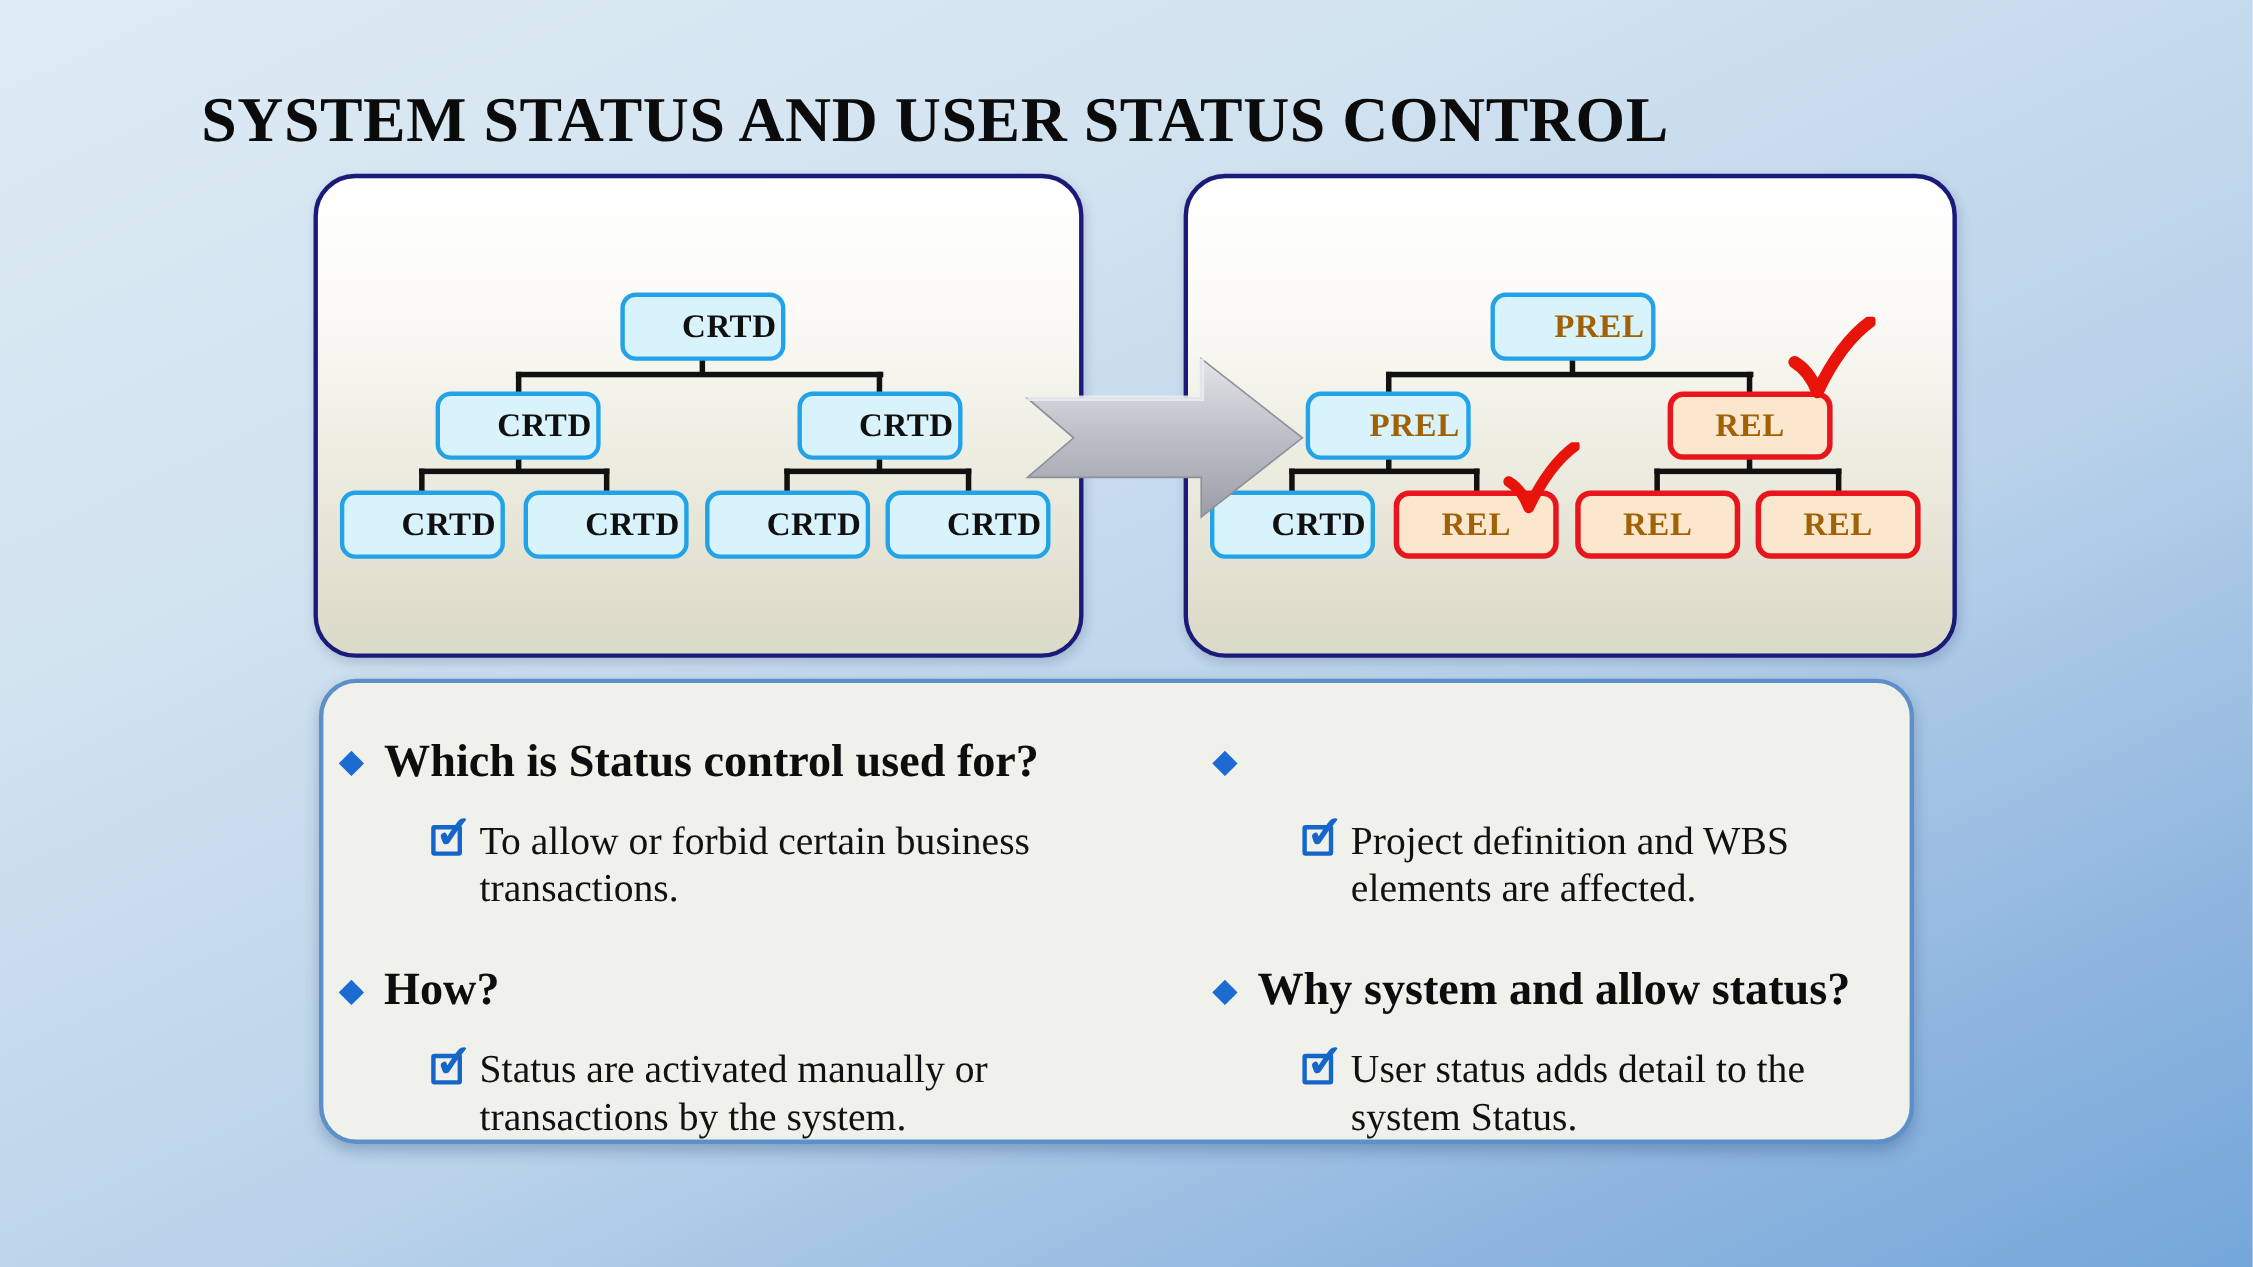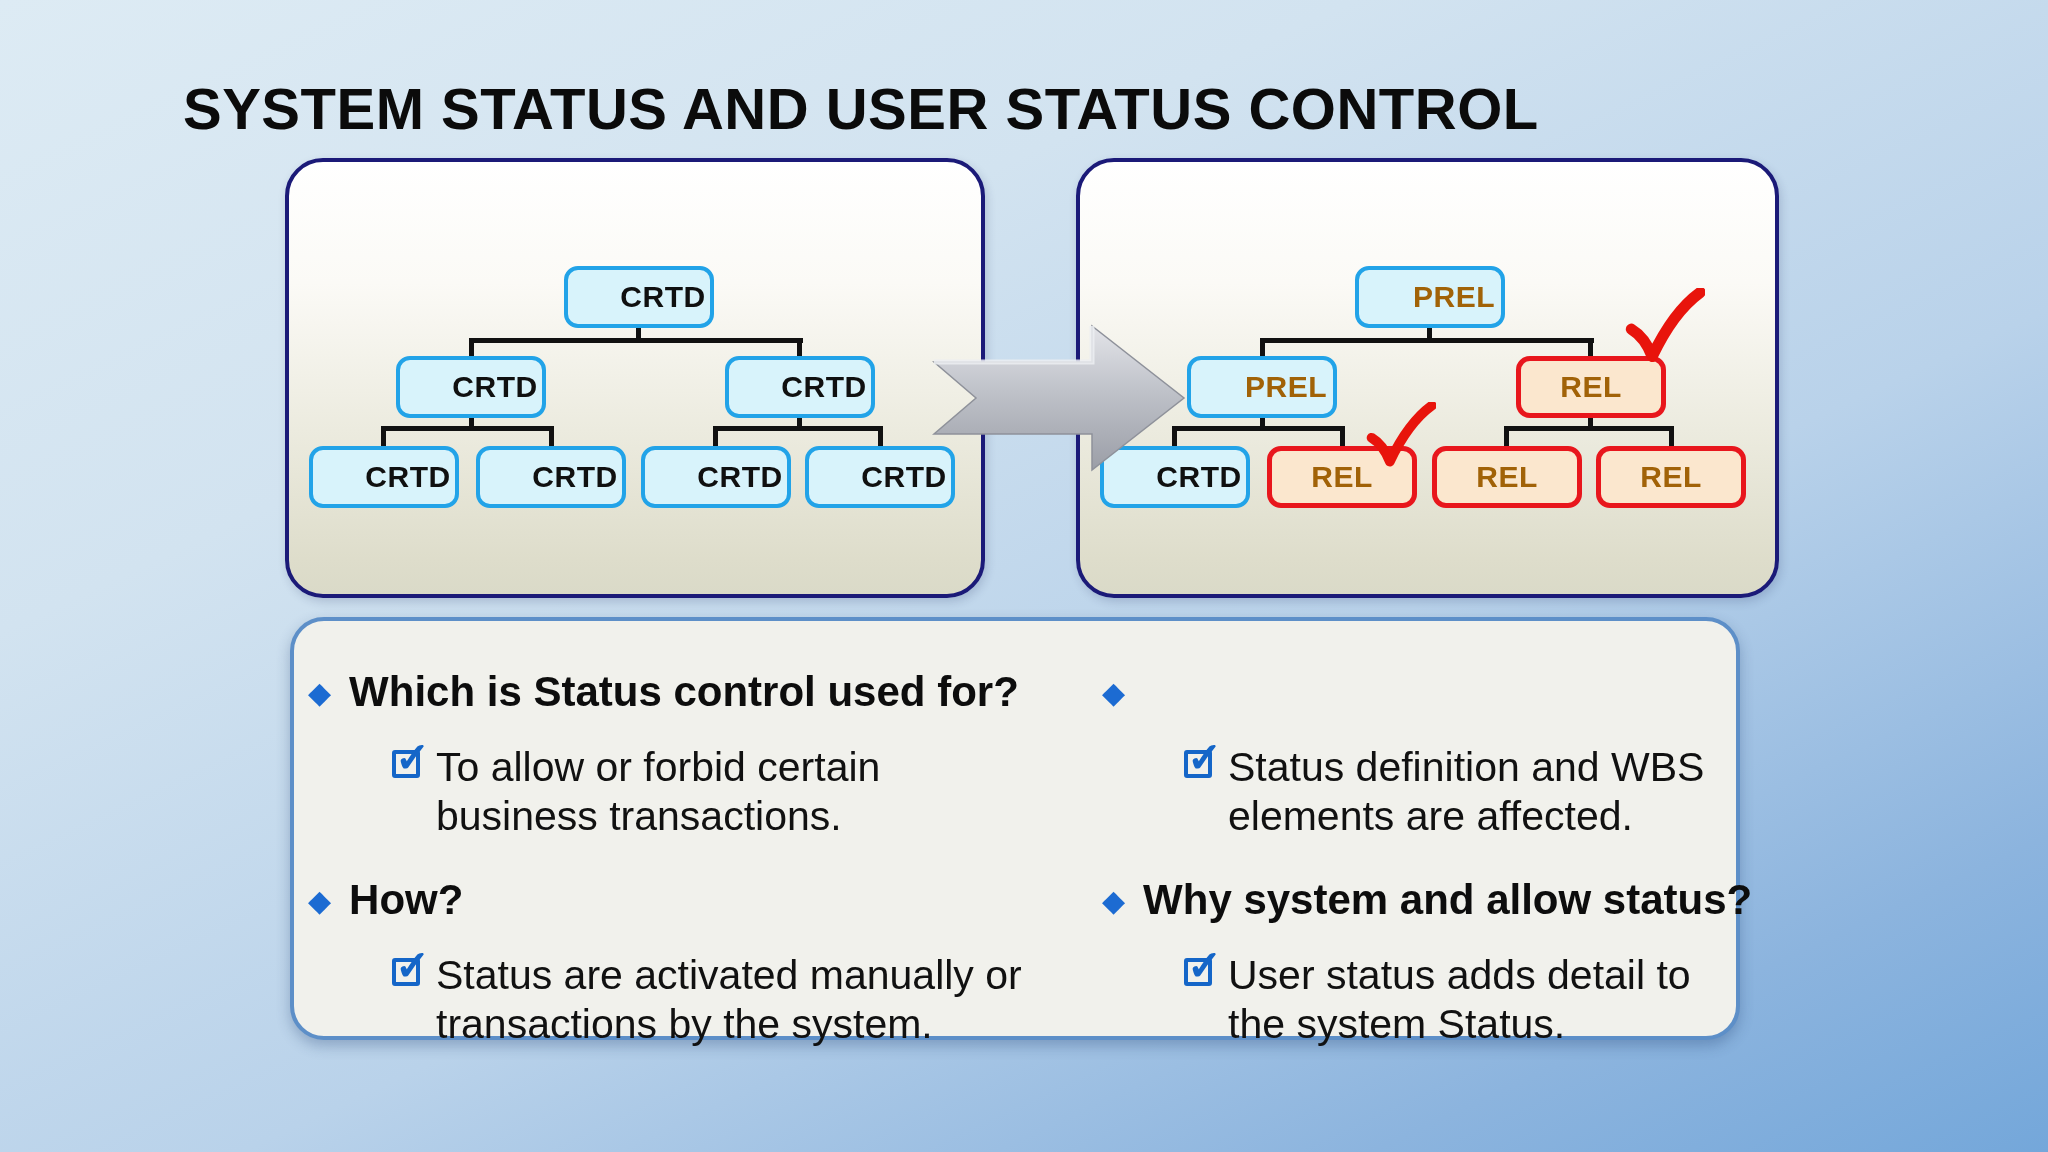--- a/index.html
+++ b/index.html
@@ -4,20 +4,21 @@
 <style>
   html,body{margin:0;padding:0;}
   body{
     width:2048px;height:1152px;
     font-family:"Liberation Sans", sans-serif;
     overflow:hidden;
   }
   #slide{
     position:relative;width:2048px;height:1152px;
     background:linear-gradient(155deg,#ddebf4 0%,#d2e3f0 30%,#b9d2ea 60%,#8cb4de 85%,#74a7da 100%);
+    font-family:Liberation Serif, serif;
   }
   
   .title{
     position:absolute;left:183px;top:36px;
     font-size:58px;font-weight:bold;color:#0b0b0b;
     letter-spacing:.5px;white-space:nowrap;
   }
   
   .dpanel{
     position:absolute;top:158px;width:700px;height:440px;
@@ -47,21 +48,21 @@
   .qa-panel{
     position:absolute;left:290px;top:617px;width:1450px;height:423px;
     box-sizing:border-box;border:4px solid #5d8fc8;border-radius:34px;
     background:#f1f1ec;
     box-shadow:0 6px 14px rgba(30,60,110,.30);
   }
   .qa-head{position:absolute;display:flex;align-items:flex-start;gap:18px;white-space:nowrap;}
   .qa-head h2{margin:0;font-size:42px;font-weight:bold;color:#0d0d0d;line-height:1.1;}
   .diamond{font-size:30px;color:#1c6bd2;line-height:1;margin-top:9px;}
   .qa-item{position:absolute;display:flex;align-items:flex-start;gap:16px;}
-  .qa-item p{margin:0;font-size:41px;color:#111;line-height:1.2;}
+  .qa-item p{margin:0;font-size:36px;color:#111;line-height:1.2;}
   .cbx{
     flex:0 0 auto;width:28px;height:28px;box-sizing:border-box;margin-top:7px;
     border:4px solid #1566c8;border-radius:3px;position:relative;
   }
   .cbx .tick{
     position:absolute;left:-1px;top:-17px;
     font-style:normal;color:#1566c8;font-weight:bold;font-size:42px;line-height:1;
   }
 </style>
 </head>
@@ -153,21 +154,21 @@
       <p>To allow or forbid certain business transactions.</p>
     </div>
 
     <div class="qa-head" style="left:808px;top:48px;">
       <span class="diamond">◆</span>
     </div>
     <div class="qa-item" style="left:890px;top:122px;width:540px;">
       <span class="cbx">
           <i class="tick">✓</i>
         </span>
-      <p>Status definition and WBS elements are affected.</p>
+      <p>Project definition and WBS elements are affected.</p>
     </div>
 
     <div class="qa-head" style="left:14px;top:256px;">
       <span class="diamond">◆</span>
       <h2>How?</h2>
     </div>
     <div class="qa-item" style="left:98px;top:330px;width:640px;">
       <span class="cbx">
           <i class="tick">✓</i>
         </span>

